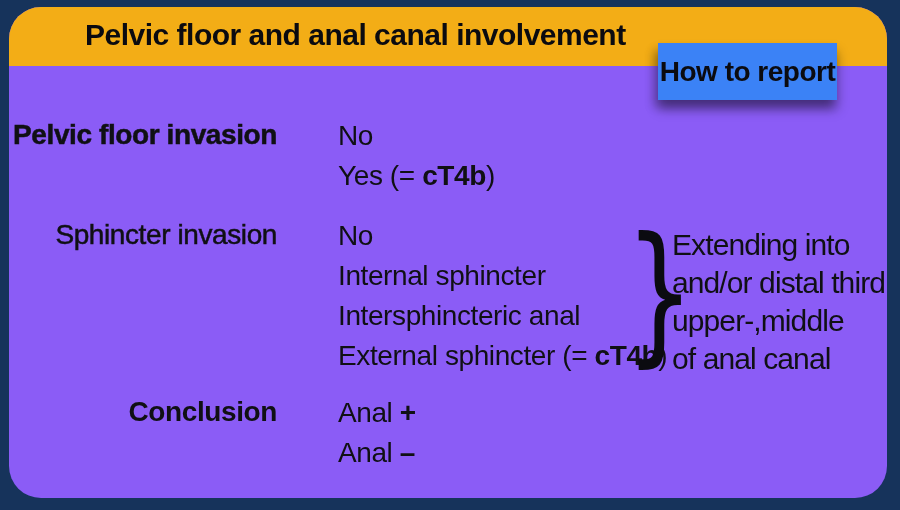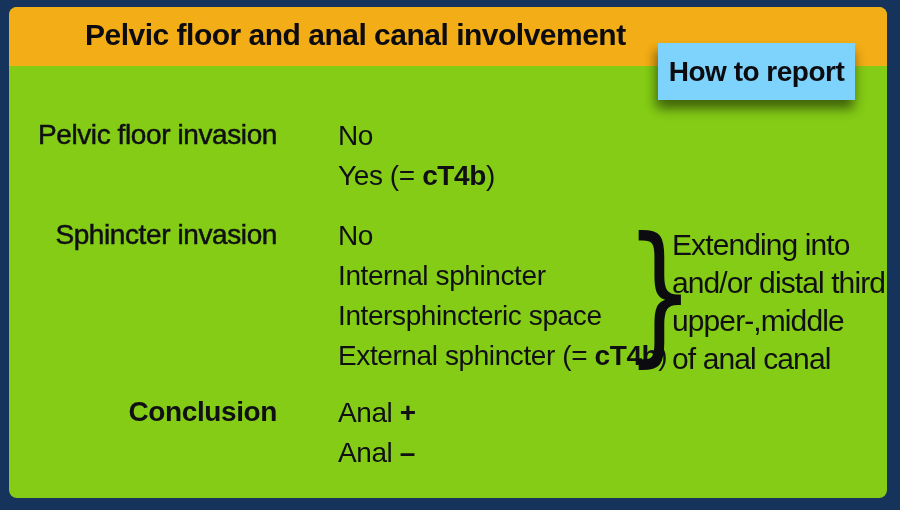--- a/index.html
+++ b/index.html
@@ -9,44 +9,44 @@
     overflow: hidden;
   }
   .frame {
     position: relative;
     width: 900px; height: 510px;
     background: #16335B;
   }
   .card {
     position: absolute;
     left: 9px; top: 7px; right: 13px; bottom: 12px;
-    background: #84cc16;
-    border-radius: 8px;
+    background: #8b5cf6;
+    border-radius: 32px;
     overflow: hidden;
   }
   .header-bar {
     position: absolute;
     left: 0; top: 0; right: 0;
     height: 59px;
     background: #F3AD16;
   }
   .slide-title {
     position: absolute;
     left: 76px; top: 11px;
     font-size: 30px;
     font-weight: 700;
     letter-spacing: -0.5px;
     color: #0b0b10;
     white-space: nowrap;
   }
   .badge {
     position: absolute;
     left: 658px; top: 43px;
-    width: 197px; height: 57px;
-    background: #7dd3fc;
+    width: 179px; height: 57px;
+    background: #3b82f6;
     box-shadow: 0 9px 11px rgba(0,0,0,0.40), -5px 7px 9px rgba(0,0,0,0.18);
     display: flex; align-items: center; justify-content: center;
     z-index: 5;
   }
   .badge-label {
     font-size: 28px;
     font-weight: 700;
     letter-spacing: -0.5px;
     color: #0b0b10;
     white-space: nowrap;
@@ -102,31 +102,31 @@
 </head>
 <body>
 
 <div class="frame">
   <div class="card">
 
     <div class="header-bar">
       <div class="slide-title">Pelvic floor and anal canal involvement</div>
     </div>
 
-    <div class="row-label" style="top:112px;">Pelvic floor invasion</div>
+    <div class="row-label" style="top:112px;font-weight:bold;">Pelvic floor invasion</div>
     <div class="value-block" style="top:112px;">
       <div class="value-line"><span>No</span><span class="b"></span><span></span></div>
       <div class="value-line"><span>Yes (= </span><span class="b">cT4b</span><span>)</span></div>
     </div>
 
     <div class="row-label" style="top:212px;">Sphincter invasion</div>
     <div class="value-block" style="top:212px;">
       <div class="value-line"><span>No</span><span class="b"></span><span></span></div>
       <div class="value-line"><span>Internal sphincter</span><span class="b"></span><span></span></div>
-      <div class="value-line"><span>Intersphincteric space</span><span class="b"></span><span></span></div>
+      <div class="value-line"><span>Intersphincteric anal</span><span class="b"></span><span></span></div>
       <div class="value-line"><span>External sphincter (= </span><span class="b">cT4b</span><span>)</span></div>
     </div>
 
     <div class="brace">}</div>
     <div class="annotation">
       <div class="ann-line">Extending into</div>
       <div class="ann-line">and/or distal third</div>
       <div class="ann-line">upper-,middle</div>
       <div class="ann-line">of anal canal</div>
     </div>

